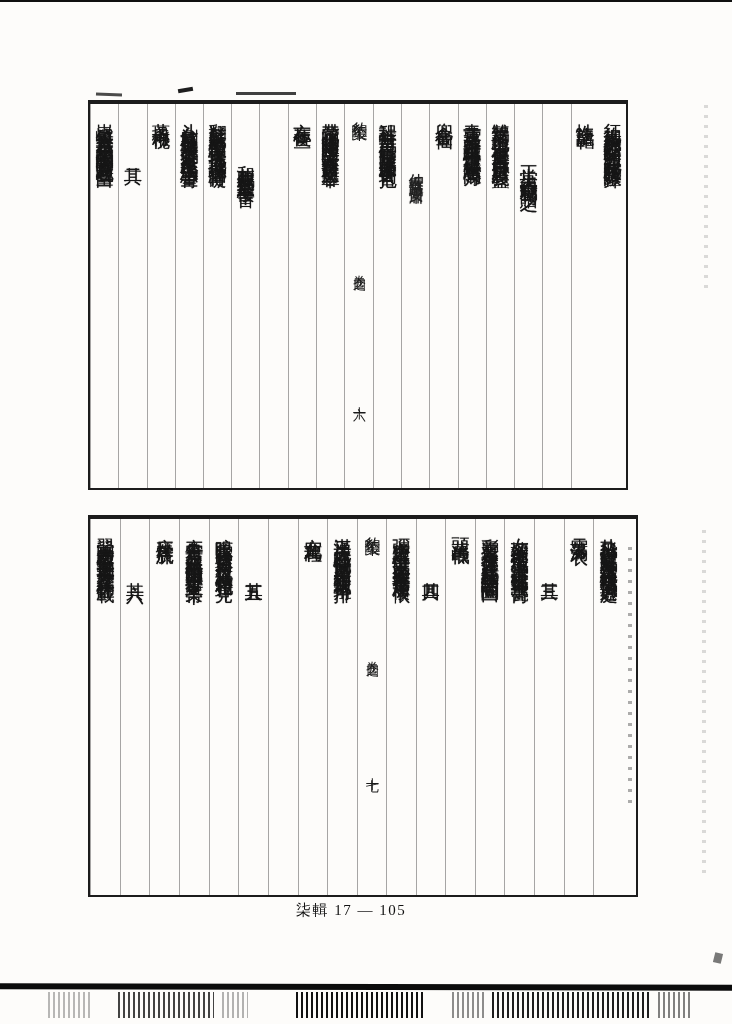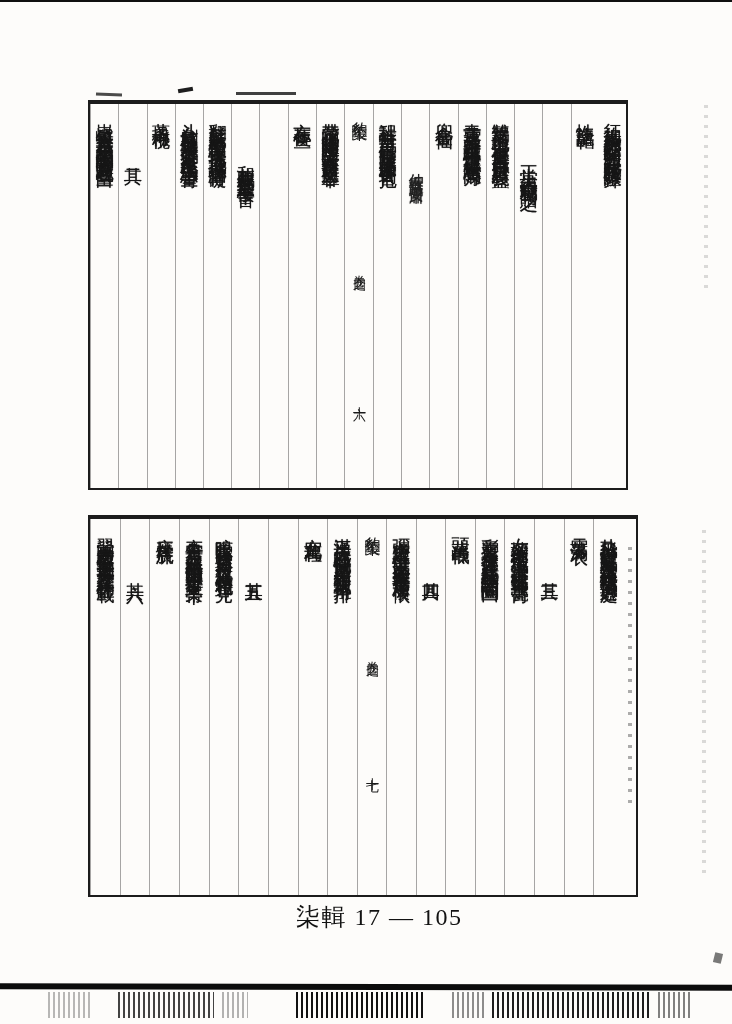--- a/index.html
+++ b/index.html
@@ -35,21 +35,21 @@
              background:repeating-linear-gradient(180deg,rgba(40,40,40,.38) 0 3px,transparent 3px 11px);}
   .bleed{position:absolute;width:4px;opacity:.55;
          background:repeating-linear-gradient(180deg,rgba(70,70,70,.35) 0 3px,transparent 3px 10px);}
   #bleed-top{left:704px;top:105px;height:190px;}
   #bleed-bottom{left:702px;top:530px;height:350px;}
   .smudge{position:absolute;background:#1e1e1e;}
   #smudge-a{left:178px;top:88px;width:15px;height:4px;transform:rotate(-10deg);}
   #smudge-b{left:96px;top:93px;width:26px;height:3px;transform:rotate(2deg);opacity:.8;}
   #smudge-c{left:236px;top:92px;width:60px;height:3px;opacity:.85;}
   
-  #caption{position:absolute;left:296px;top:901px;font-size:24px;letter-spacing:1.5px;color:#121212;font-family:Liberation Serif, serif;}
+  #caption{position:absolute;left:296px;top:901px;font-size:15px;letter-spacing:1.5px;color:#121212;font-family:Liberation Serif, serif;}
   
   .scanbar{position:absolute;left:0;top:984px;width:732px;height:6px;background:#0c0c0c;
            transform:rotate(.12deg);}
   .streaks{position:absolute;top:992px;height:26px;
            background:repeating-linear-gradient(90deg,#050505 0 2px,transparent 2px 5px);}
   .s1{left:48px;width:44px;opacity:.28;}
   .s2{left:118px;width:96px;opacity:.75;}
   .s3{left:222px;width:26px;opacity:.3;}
   .s4{left:296px;width:130px;opacity:.95;}
   .s5{left:452px;width:32px;opacity:.45;}

